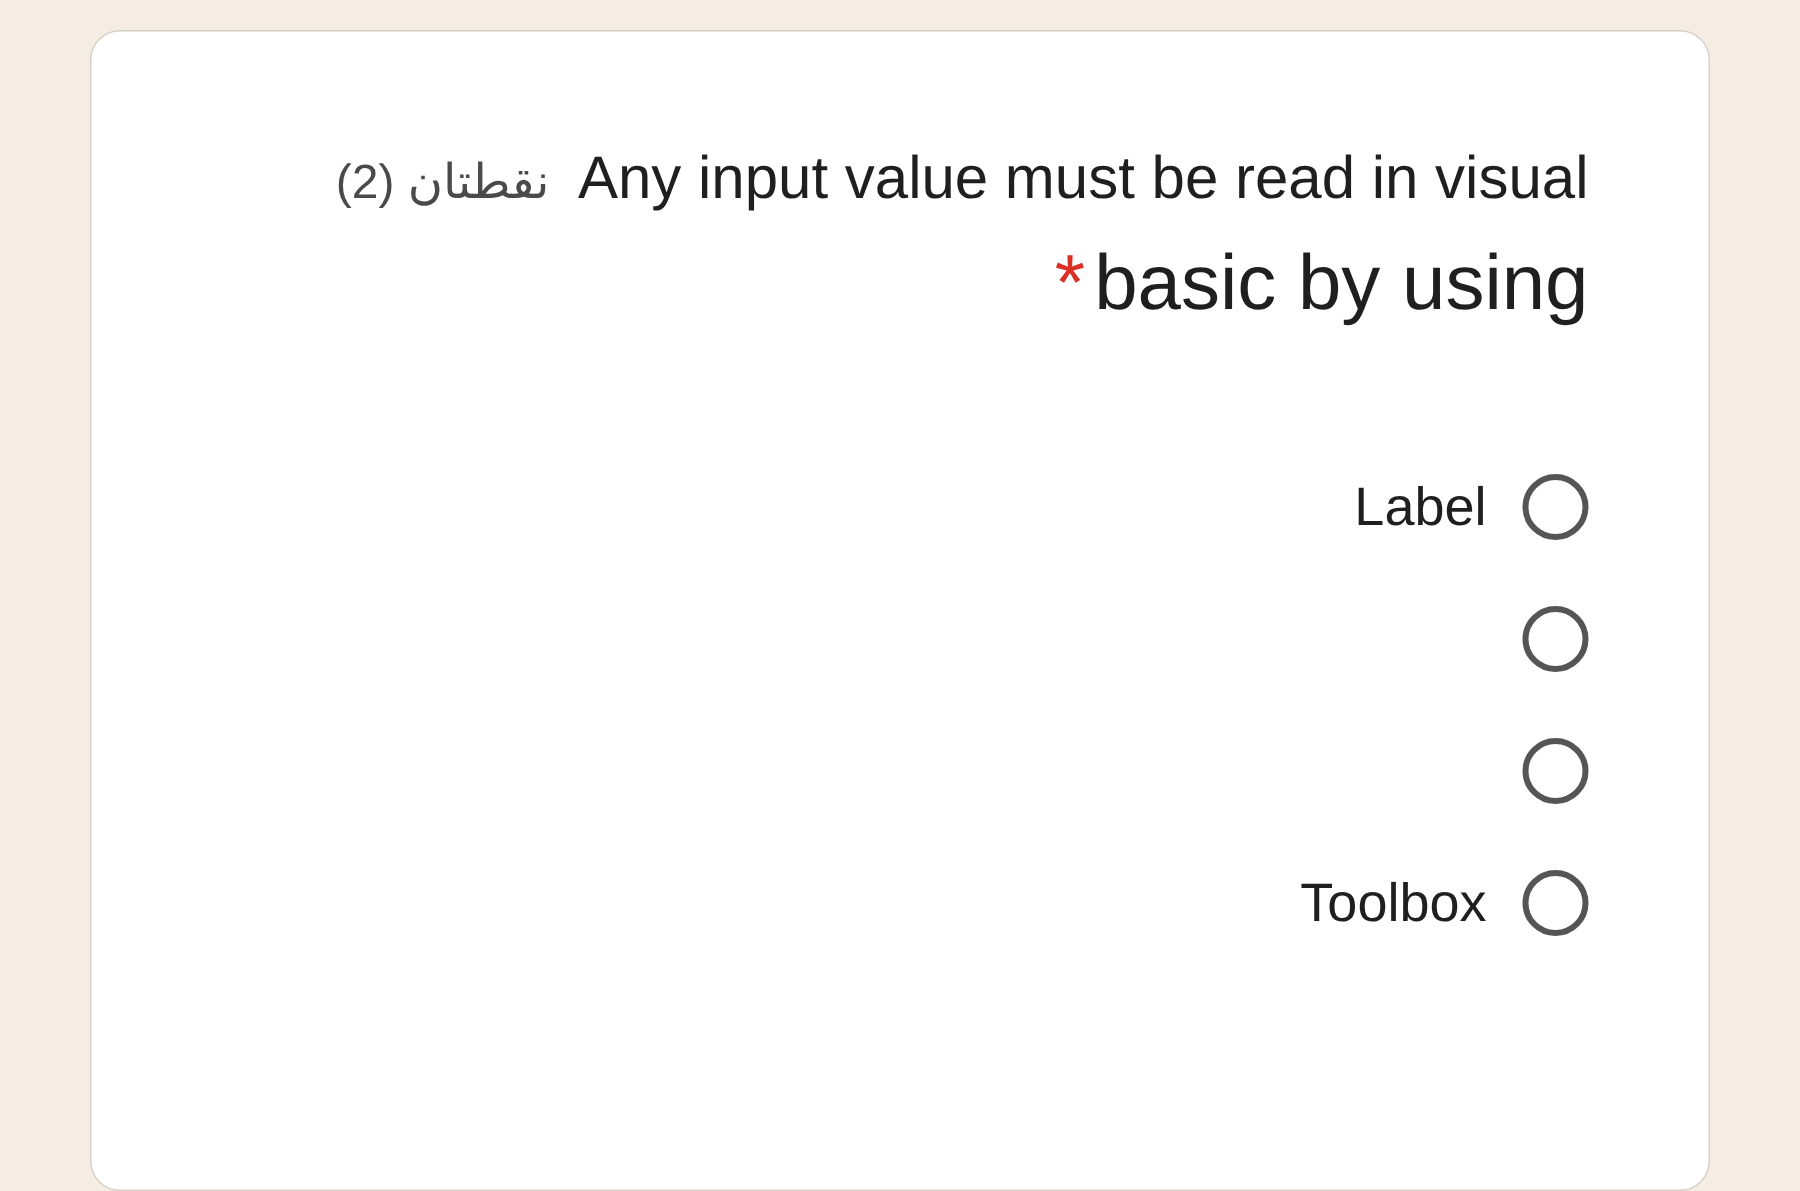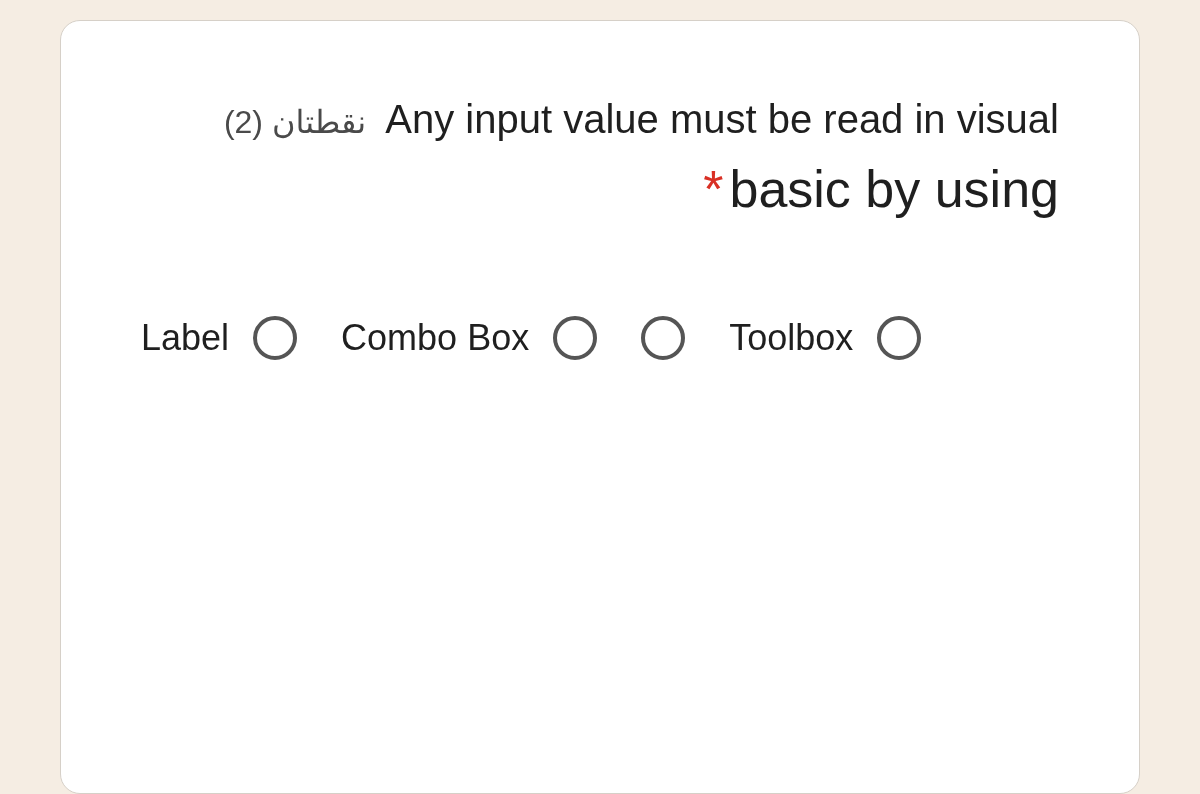--- a/index.html
+++ b/index.html
@@ -48,21 +48,21 @@
       text-align: right;
       margin-top: 6px;
     }
     .required {
       color: #d93025;
       margin-right: 6px;
     }
     .options {
       margin-top: 90px;
       display: flex;
-      flex-direction: row;
+      flex-direction: column;
       gap: 44px;
       align-items: flex-end;
     }
     .option {
       display: flex;
       flex-direction: row;
       align-items: center;
       gap: 24px;
       cursor: pointer;
     }
@@ -92,21 +92,20 @@
       <span class="required">*</span><span>basic by using</span>
     </div>
   </div>
 
   <div class="options">
     <div class="option">
       <span class="option-label">Label</span>
       <span class="radio-circle"></span>
     </div>
     <div class="option">
-      <span class="option-label">Combo Box</span>
       <span class="radio-circle"></span>
     </div>
     <div class="option">
       <span class="radio-circle"></span>
     </div>
     <div class="option">
       <span class="option-label">Toolbox</span>
       <span class="radio-circle"></span>
     </div>
   </div>

